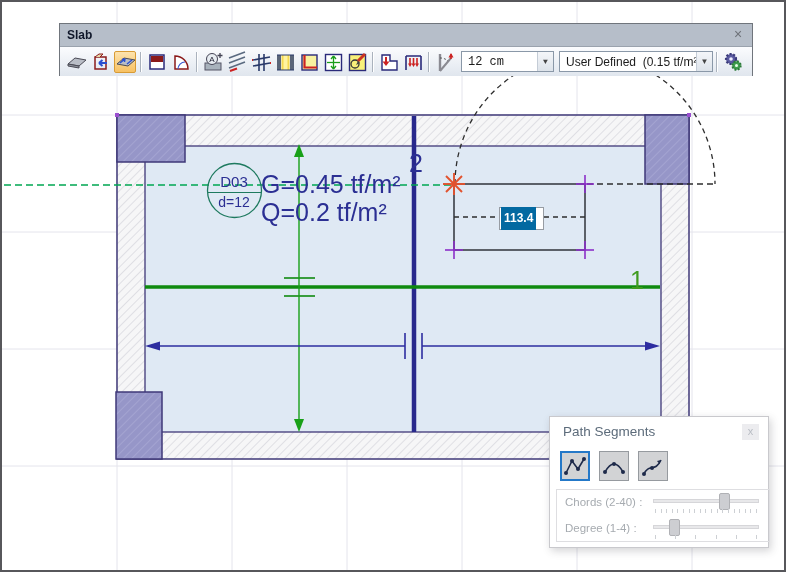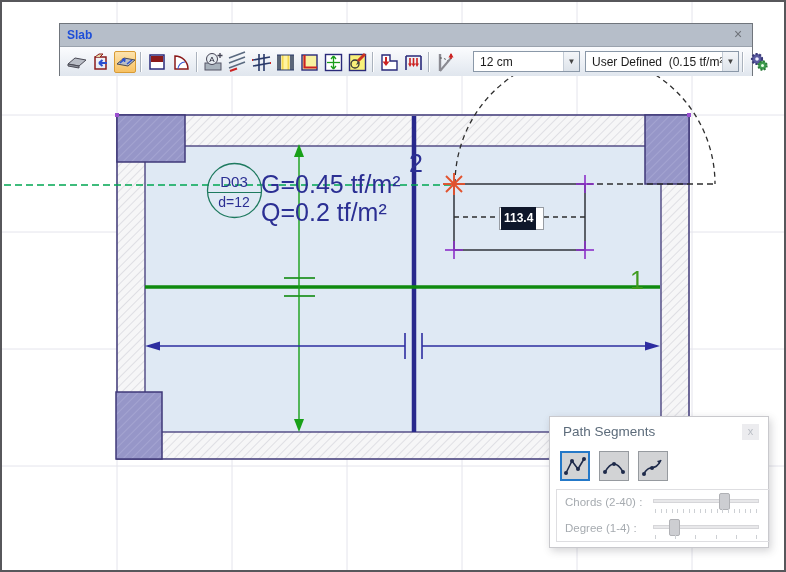--- a/index.html
+++ b/index.html
@@ -6,40 +6,40 @@
   #screen{position:relative;width:786px;height:572px;background:#fff;overflow:hidden;
           box-sizing:border-box;border:2px solid #57575b;}
   .abs{position:absolute;}
   svg text{font-family:"Liberation Sans",sans-serif;}
 
   
   #slab-toolbar{left:57px;top:21px;width:694px;height:53px;z-index:20;
     border:1px solid #70757c;background:#eef1f6;box-sizing:border-box;}
   #slab-titlebar{height:22px;background:#b6bec9;border-bottom:1px solid #9aa2ad;
     display:flex;align-items:center;position:relative;}
-  #slab-title{font-size:12px;font-weight:bold;color:#1d4ed8;padding-left:7px;}
+  #slab-title{font-size:12px;font-weight:bold;color:#0f172a;padding-left:7px;}
   #slab-close{position:absolute;right:6px;top:2px;width:16px;height:16px;text-align:center;
     font-size:14px;line-height:16px;color:#6d7178;cursor:default;}
   #slab-iconrow{height:29px;display:flex;align-items:center;padding-left:5px;
     background:linear-gradient(#fbfcfe,#e0e6ee);}
   .tb-btn{width:22px;height:22px;margin:0 1px;display:flex;align-items:center;justify-content:center;flex:0 0 auto;}
   .tb-btn.active{background:linear-gradient(#fde3ae,#f7c163);border:1px solid #d89b35;border-radius:2px;box-sizing:border-box;}
   .tb-sep{width:0;height:20px;border-left:1px solid #aab2bd;border-right:1px solid #fff;margin:0 3px;flex:0 0 auto;}
   .tb-combo{height:21px;background:#fff;border:1px solid #8a98a8;display:flex;align-items:center;
     box-sizing:border-box;flex:0 0 auto;}
   .tb-combo .val{flex:1;font-size:12px;color:#1c1c1c;padding-left:6px;white-space:pre;overflow:hidden;}
   .tb-combo .arrow{width:15px;height:100%;border-left:1px solid #c4ccd6;background:linear-gradient(#f4f6f9,#dde3ea);
     display:flex;align-items:center;justify-content:center;font-size:8px;color:#444;}
-  #combo-thickness{width:107px;margin-left:16px;}
+  #combo-thickness{width:93px;margin-left:4px;font-family:Liberation Mono, monospace;}
   #combo-load{width:154px;margin-left:5px;}
 
   
   #dim-editbox{left:497px;top:205px;width:45px;height:23px;z-index:10;background:#fff;
     border:1px solid #979ca3;box-sizing:border-box;display:flex;align-items:center;padding:1px;}
-  #dim-editbox .sel{background:#0f172a;color:#fff;font-size:12px;font-weight:600;padding:4px 3px;line-height:15px;}
+  #dim-editbox .sel{background:#0369a1;color:#fff;font-size:12px;font-weight:600;padding:4px 3px;line-height:15px;}
 
   
   #path-panel{left:547px;top:414px;width:220px;height:132px;z-index:20;background:#fff;
     border:1px solid #c9c9cd;box-shadow:2px 3px 8px rgba(60,60,70,.22);box-sizing:border-box;}
   #pp-title{position:absolute;left:13px;top:7px;font-size:13.5px;color:#5c6b7a;}
   #pp-close{position:absolute;right:9px;top:7px;width:17px;height:16px;background:#ececef;
     color:#b9bdc4;font-size:11px;text-align:center;line-height:15px;}
   .pp-btn{position:absolute;top:34px;width:30px;height:30px;background:#d2d3d5;
     border:1px solid #969a9f;box-sizing:border-box;display:flex;align-items:center;justify-content:center;}
   .pp-btn.selected{border:2px solid #2478c8;}

